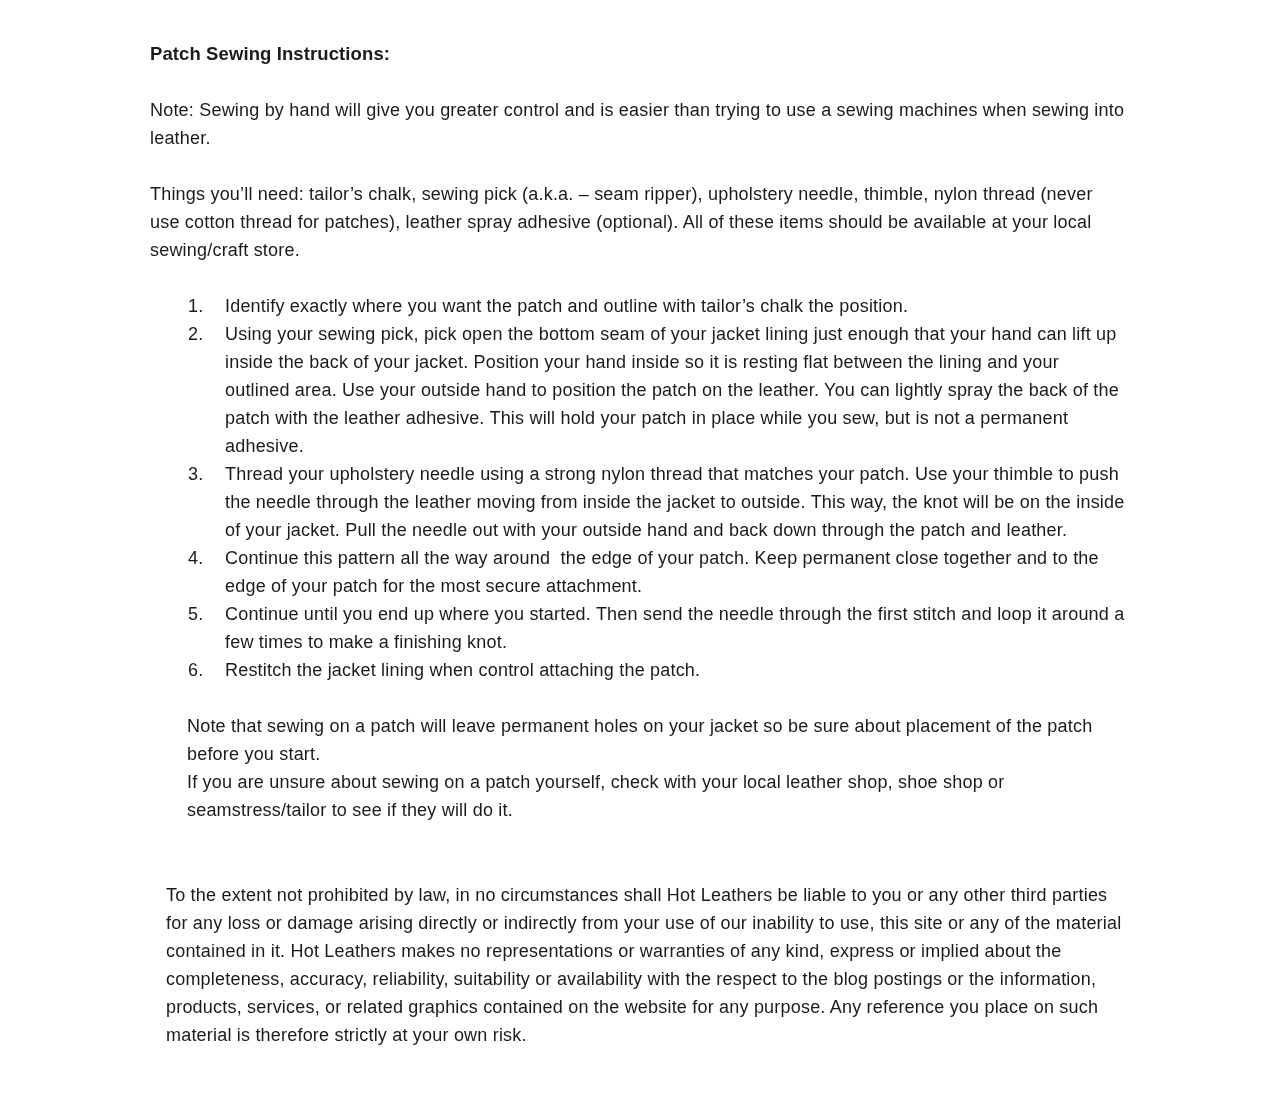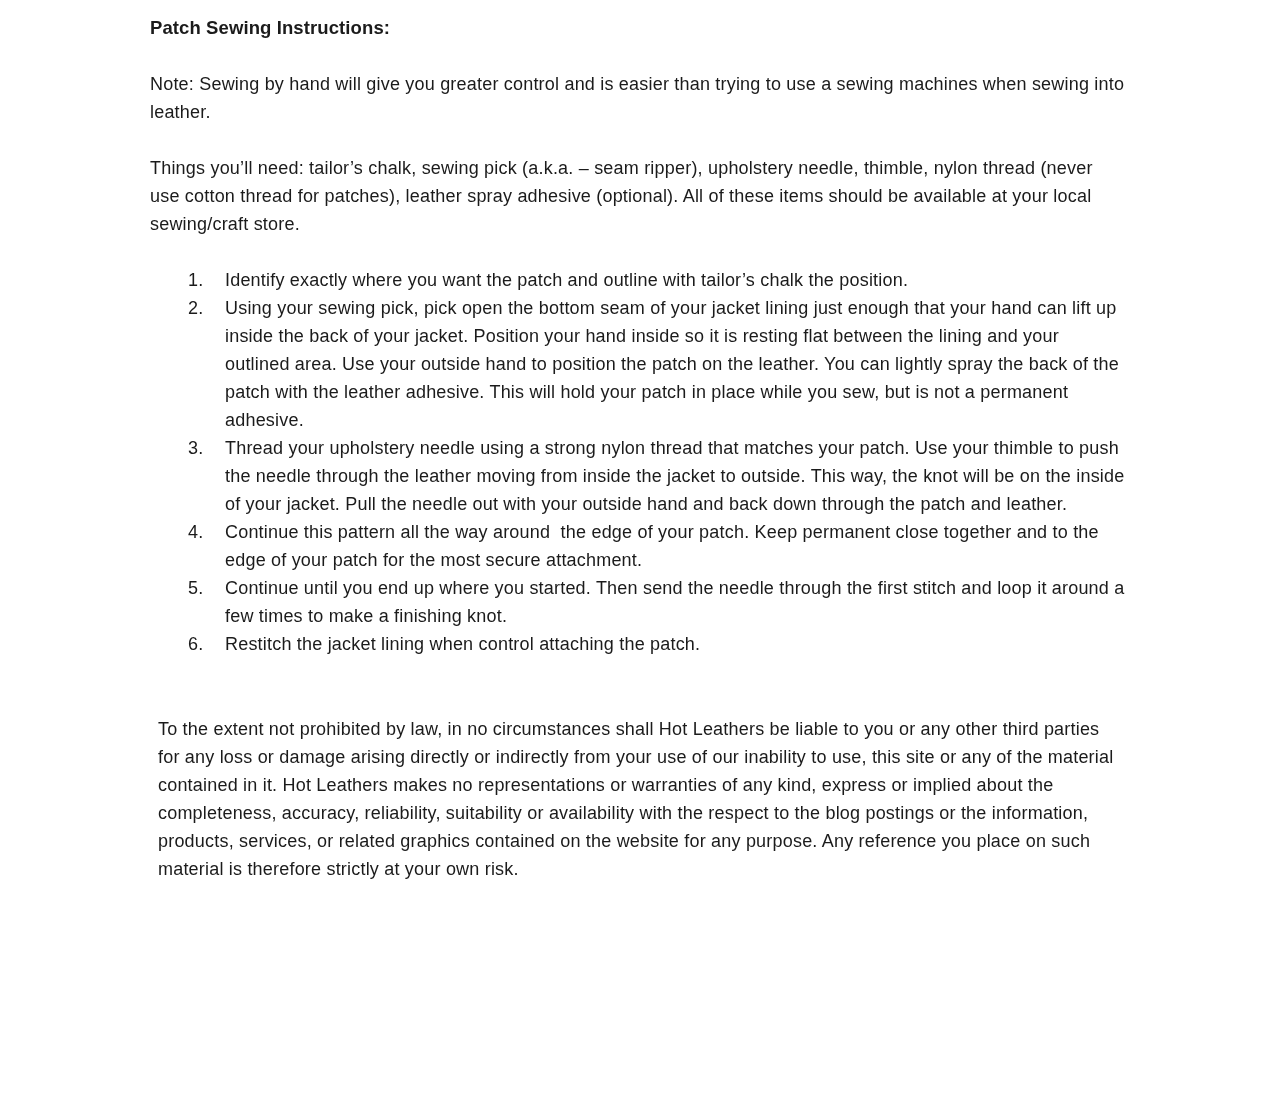--- a/index.html
+++ b/index.html
@@ -11,21 +11,21 @@
     width: 1275px;
     height: 1093px;
     font-family: "Liberation Sans", sans-serif;
     color: #1b1b1b;
     overflow: hidden;
   }
   .page {
     box-sizing: border-box;
     width: 1275px;
     height: 1060px;
-    padding: 14px 150px 20px 150px;
+    padding: 40px 150px 20px 150px;
     font-size: 18px;
     line-height: 28px;
     letter-spacing: 0.2px;
   }
   .doc-title {
     font-size: 18.5px;
     font-weight: 700;
     margin: 0 0 28px 0;
     letter-spacing: 0.1px;
   }
@@ -46,21 +46,21 @@
     flex: 1 1 auto;
     white-space: pre-wrap;
   }
   .indented-notes {
     margin: 0 0 0 37px;
   }
   .indented-notes .note-para {
     margin: 0;
   }
   .disclaimer {
-    margin: 57px 0 0 8px;
+    margin: 57px 0 0 16px;
   }
 </style>
 </head>
 <body>
 
 <div class="page">
 
   <h1 class="doc-title">Patch Sewing Instructions:</h1>
 
   <p class="para">Note: Sewing by hand will give you greater control and is easier than trying to use a sewing machines when sewing into leather.</p>
@@ -88,17 +88,19 @@
       <span class="step-num">5.</span>
       <span class="step-text">Continue until you end up where you started. Then send the needle through the first stitch and loop it around a few times to make a finishing knot.</span>
     </div>
     <div class="step">
       <span class="step-num">6.</span>
       <span class="step-text">Restitch the jacket lining when control attaching the patch.</span>
     </div>
   </div>
 
   <div class="indented-notes">
+    <p class="note-para">Note that sewing on a patch will leave permanent holes on your jacket so be sure about placement of the patch before you start.</p>
+    <p class="note-para">If you are unsure about sewing on a patch yourself, check with your local leather shop, shoe shop or seamstress/tailor to see if they will do it.</p>
   </div>
 
   <p class="disclaimer">To the extent not prohibited by law, in no circumstances shall Hot Leathers be liable to you or any other third parties for any loss or damage arising directly or indirectly from your use of our inability to use, this site or any of the material contained in it. Hot Leathers makes no representations or warranties of any kind, express or implied about the completeness, accuracy, reliability, suitability or availability with the respect to the blog postings or the information, products, services, or related graphics contained on the website for any purpose. Any reference you place on such material is therefore strictly at your own risk.</p>
 
 </div>
 
 </body></html>

